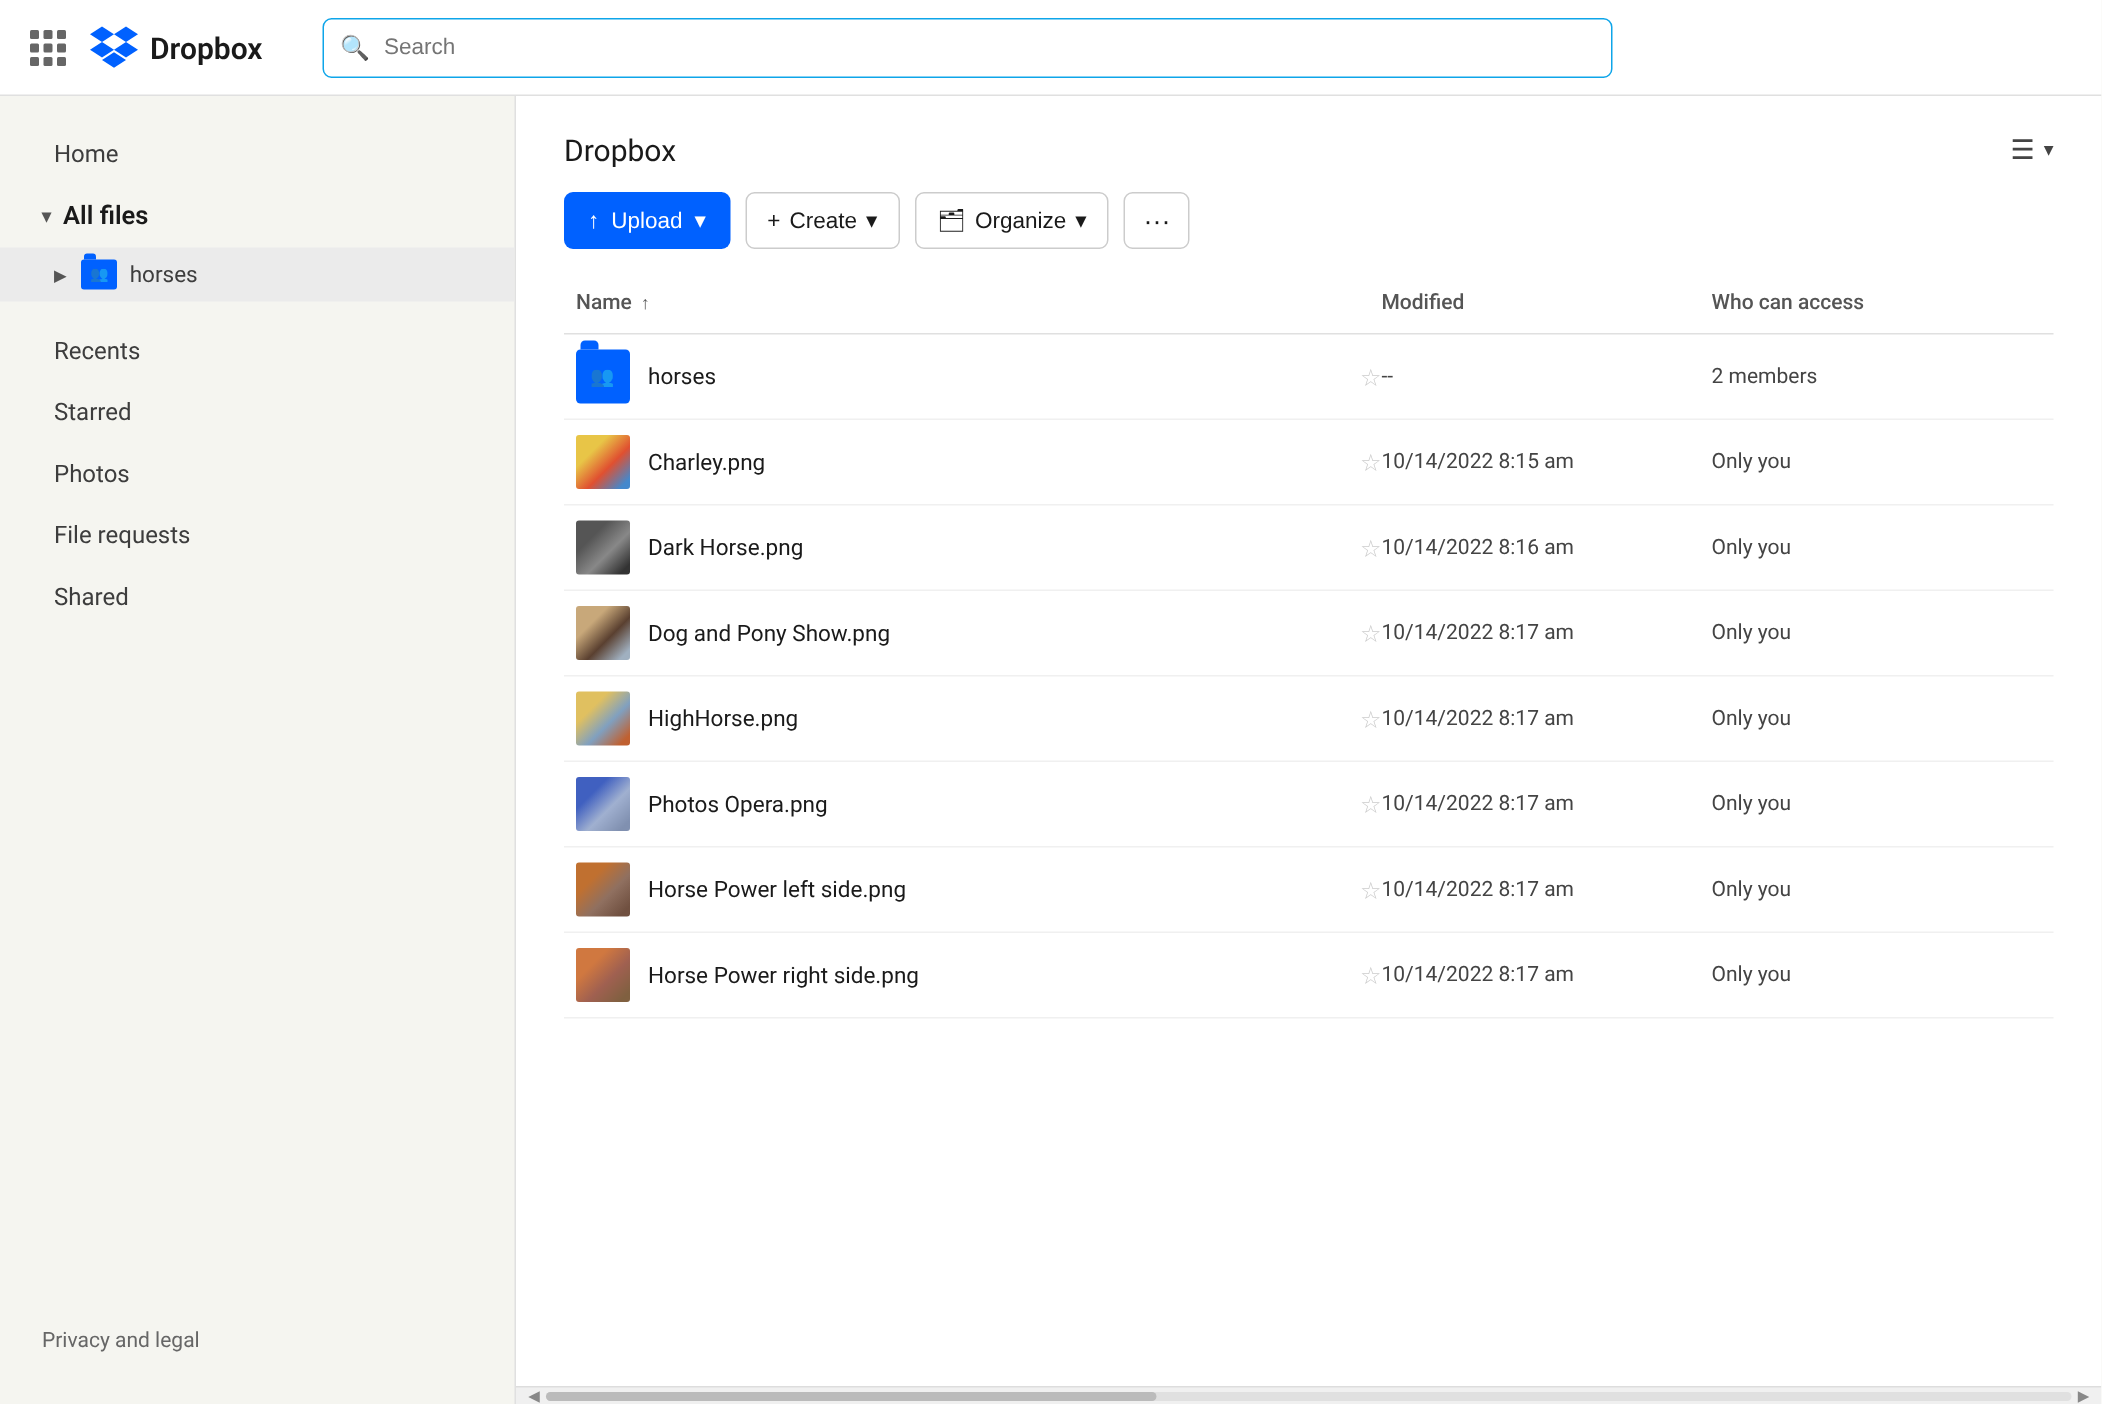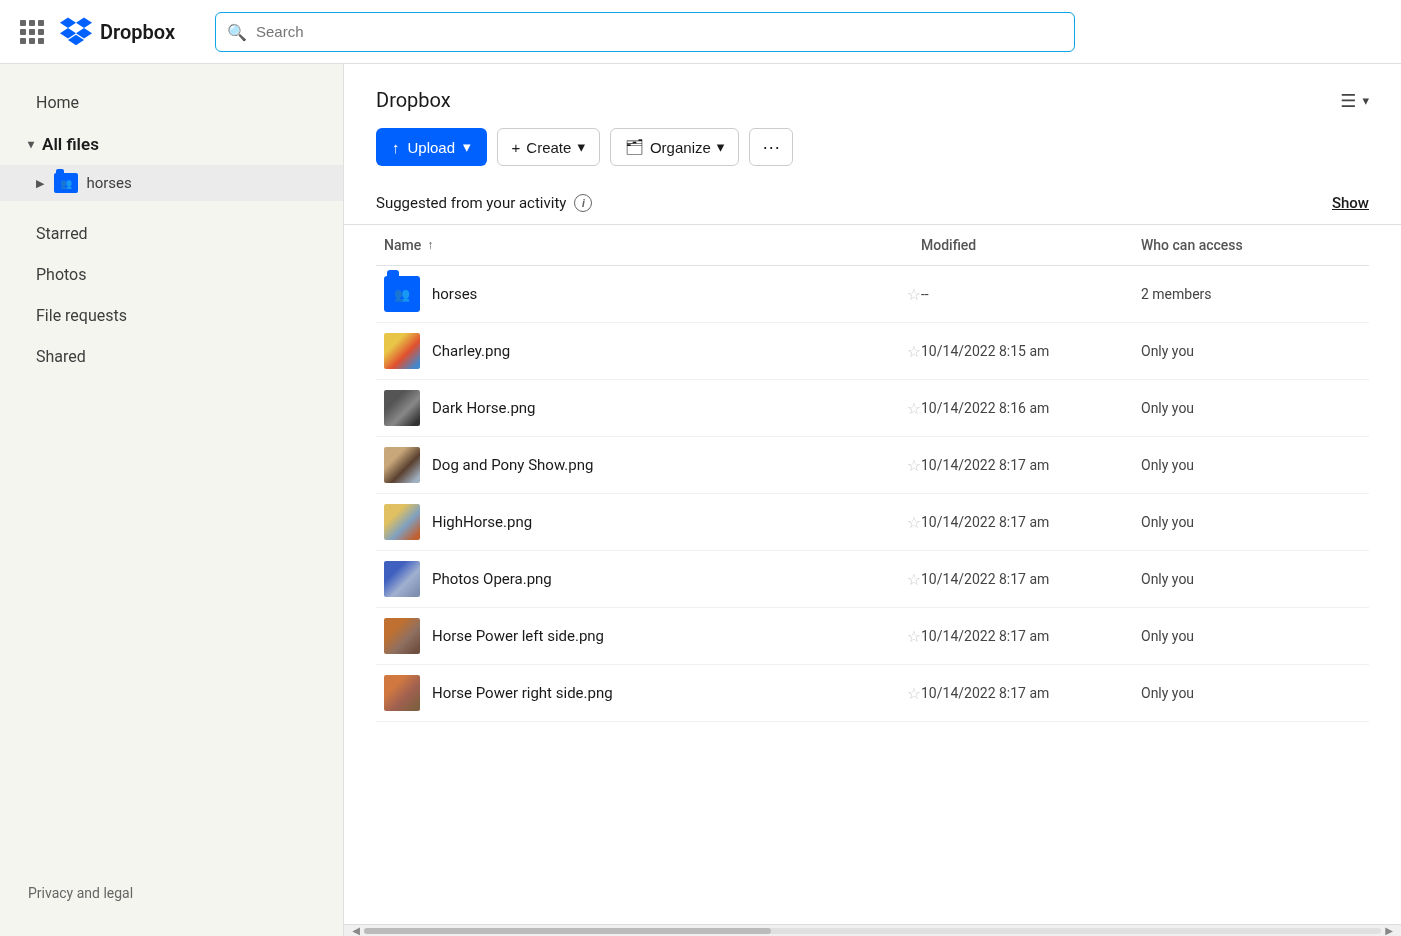--- a/index.html
+++ b/index.html
@@ -455,20 +455,23 @@
 
     <div class="folder-tree-item">
       <span class="folder-chevron">▶</span>
       <div class="shared-folder-icon">
         <span class="people">👥</span>
       </div>
       <span>horses</span>
     </div>
     <div class="sidebar-spacer"></div>
     <div class="sidebar-item">
+      <span>Recents</span>
+    </div>
+    <div class="sidebar-item">
       <span>Starred</span>
     </div>
     <div class="sidebar-item">
       <span>Photos</span>
     </div>
     <div class="sidebar-item">
       <span>File requests</span>
     </div>
     <div class="sidebar-item">
       <span>Shared</span>
@@ -502,27 +505,20 @@
       <button class="btn-secondary">
         <span>🗂</span>
         <span>Organize</span>
         <span>▾</span>
       </button>
       <button class="btn-dots">
         <span>···</span>
       </button>
     </div>
 
-    <div class="suggestion-bar">
-      <div class="suggestion-text">
-        <span>Suggested from your activity</span>
-        <div class="info-circle">i</div>
-      </div>
-      <span class="show-btn">Show</span>
-    </div>
 
     <div class="file-list-container">
       <div class="file-list-header">
         <div class="col-name">
           <span>Name</span>
           <span class="sort-icon">↑</span>
         </div>
         <div>
           <span>Modified</span>
         </div>

